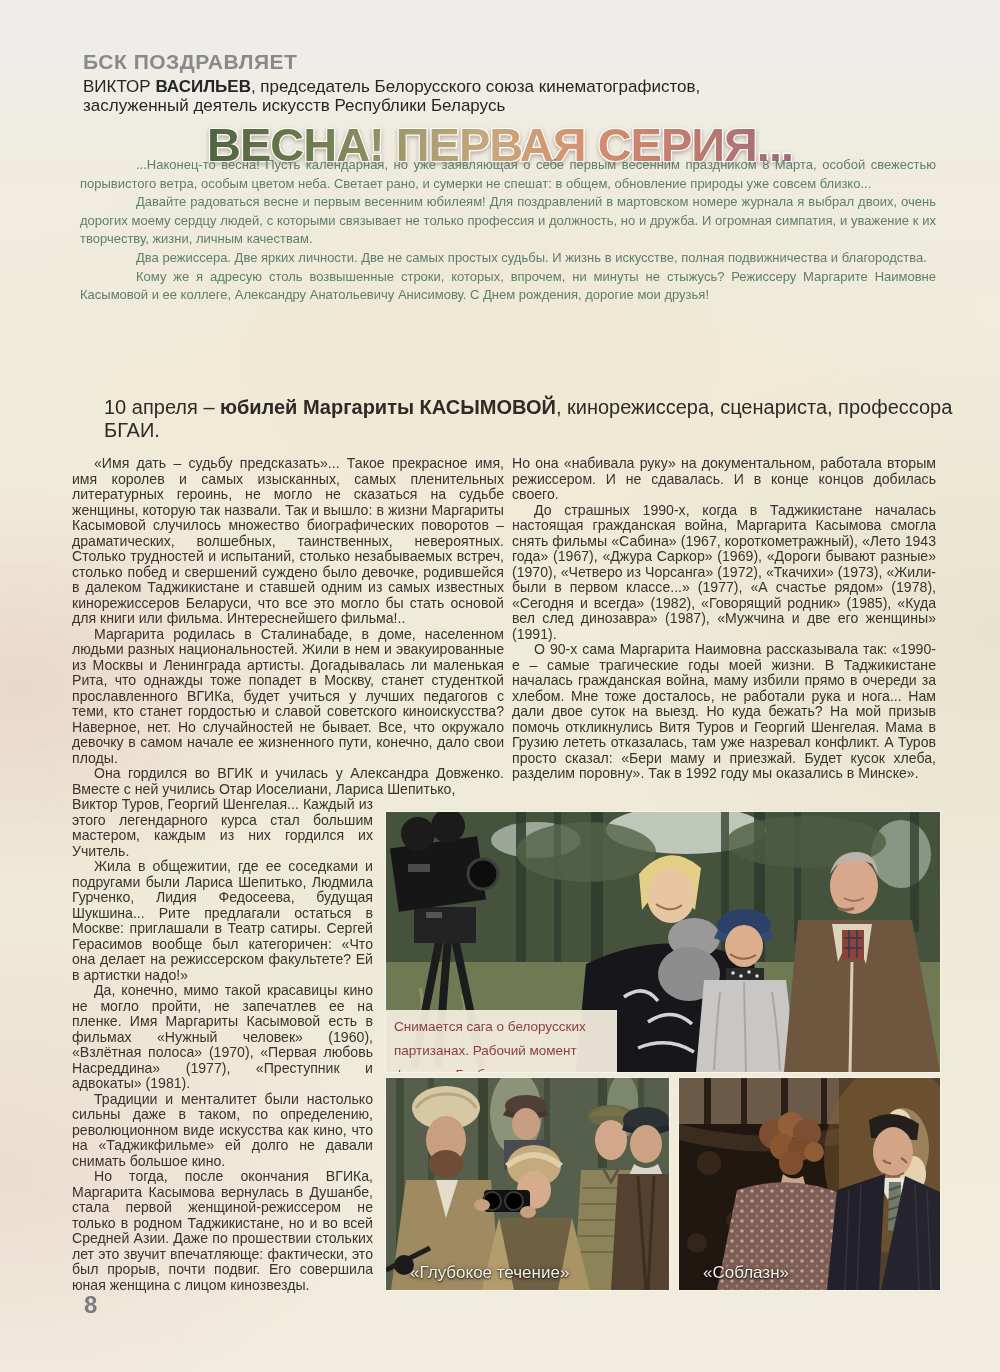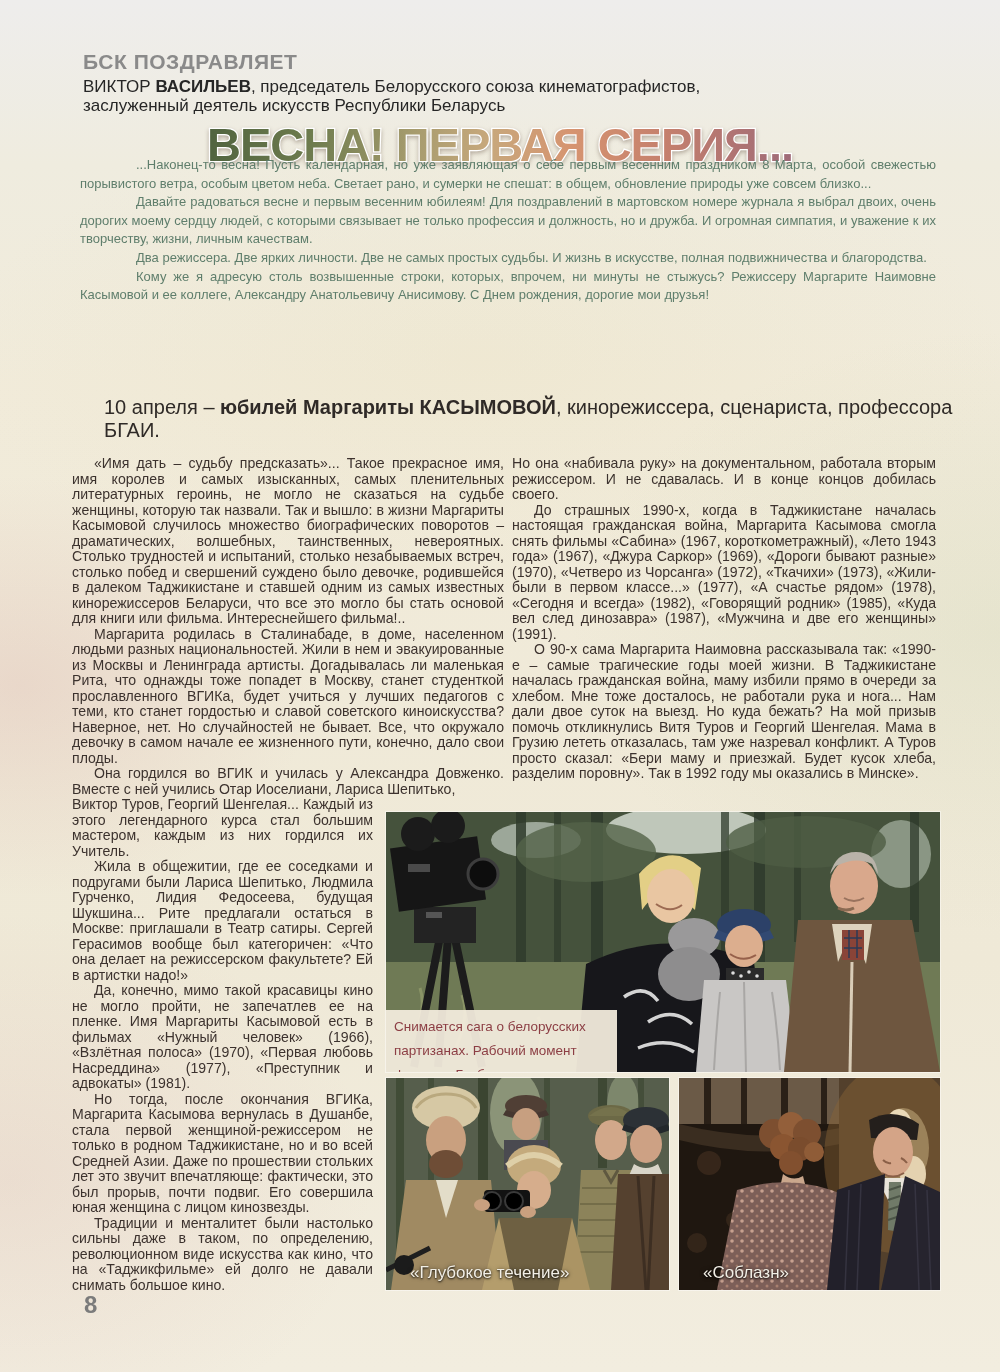--- a/index.html
+++ b/index.html
@@ -81,23 +81,23 @@
 
   <div class="col col-left abs">
     <div class="wide">
       <p>«Имя дать – судьбу предсказать»... Такое прекрасное имя, имя королев и самых изысканных, самых пленительных литературных героинь, не могло не сказаться на судьбе женщины, которую так назвали. Так и вышло: в жизни Маргариты Касымовой случилось множество биографических поворотов – драматических, волшебных, таинственных, невероятных. Столько трудностей и испытаний, столько незабываемых встреч, столько побед и свершений суждено было девочке, родившейся в далеком Таджикистане и ставшей одним из самых известных кинорежиссеров Беларуси, что все это могло бы стать основой для книги или фильма. Интереснейшего фильма!..</p>
       <p>Маргарита родилась в Сталинабаде, в доме, населенном людьми разных национальностей. Жили в нем и эвакуированные из Москвы и Ленинграда артисты. Догадывалась ли маленькая Рита, что однажды тоже попадет в Москву, станет студенткой прославленного ВГИКа, будет учиться у лучших педагогов с теми, кто станет гордостью и славой советского киноискусства? Наверное, нет. Но случайностей не бывает. Все, что окружало девочку в самом начале ее жизненного пути, конечно, дало свои плоды.</p>
       <p>Она гордился во ВГИК и училась у Александра Довженко. Вместе с ней учились Отар Иоселиани, Лариса Шепитько,</p>
     </div>
     <div class="narrow">
       <p class="noind">Виктор Туров, Георгий Шенгелая... Каждый из этого легендарного курса стал большим мастером, каждым из них гордился их Учитель.</p>
       <p>Жила в общежитии, где ее соседками и подругами были Лариса Шепитько, Людмила Гурченко, Лидия Федосеева, будущая Шукшина... Рите предлагали остаться в Москве: приглашали в Театр сатиры. Сергей Герасимов вообще был категоричен: «Что она делает на режиссерском факультете? Ей в артистки надо!»</p>
-      <p>Да, конечно, мимо такой красавицы кино не могло пройти, не запечатлев ее на пленке. Имя Маргариты Касымовой есть в фильмах «Нужный человек» (1966), «Взлётная полоса» (1970), «Первая любовь Насреддина» (1977), «Преступник и адвокаты» (1981).</p>
+      <p>Да, конечно, мимо такой красавицы кино не могло пройти, не запечатлев ее на пленке. Имя Маргариты Касымовой есть в фильмах «Нужный человек» (1960), «Взлётная полоса» (1970), «Первая любовь Насреддина» (1977), «Преступник и адвокаты» (1981).</p>
+      <p>Традиции и менталитет были настолько сильны даже в таком, по определению, революционном виде искусства как кино, что на «Таджикфильме» ей долго не давали снимать большое кино.</p>
       <p>Но тогда, после окончания ВГИКа, Маргарита Касымова вернулась в Душанбе, стала первой женщиной-режиссером не только в родном Таджикистане, но и во всей Средней Азии. Даже по прошествии стольких лет это звучит впечатляюще: фактически, это был прорыв, почти подвиг. Его совершила юная женщина с лицом кинозвезды.</p>
-      <p>Традиции и менталитет были настолько сильны даже в таком, по определению, революционном виде искусства как кино, что на «Таджикфильме» ей долго не давали снимать большое кино.</p>
     </div>
   </div>
 
   <div class="col col-right abs">
     <p class="noind">Но она «набивала руку» на документальном, работала вторым режиссером. И не сдавалась. И в конце концов добилась своего.</p>
     <p>До страшных 1990-х, когда в Таджикистане началась настоящая гражданская война, Маргарита Касымова смогла снять фильмы «Сабина» (1967, короткометражный), «Лето 1943 года» (1967), «Джура Саркор» (1969), «Дороги бывают разные» (1970), «Четверо из Чорсанга» (1972), «Ткачихи» (1973), «Жили-были в первом классе...» (1977), «А счастье рядом» (1978), «Сегодня и всегда» (1982), «Говорящий родник» (1985), «Куда вел след динозавра» (1987), «Мужчина и две его женщины» (1991).</p>
     <p>О 90-х сама Маргарита Наимовна рассказывала так: «1990-е – самые трагические годы моей жизни. В Таджикистане началась гражданская война, маму избили прямо в очереди за хлебом. Мне тоже досталось, не работали рука и нога... Нам дали двое суток на выезд. Но куда бежать? На мой призыв помочь откликнулись Витя Туров и Георгий Шенгелая. Мама в Грузию лететь отказалась, там уже назревал конфликт. А Туров просто сказал: «Бери маму и приезжай. Будет кусок хлеба, разделим поровну». Так в 1992 году мы оказались в Минске».</p>
   </div>
 
   <div class="photo photo1 abs">

